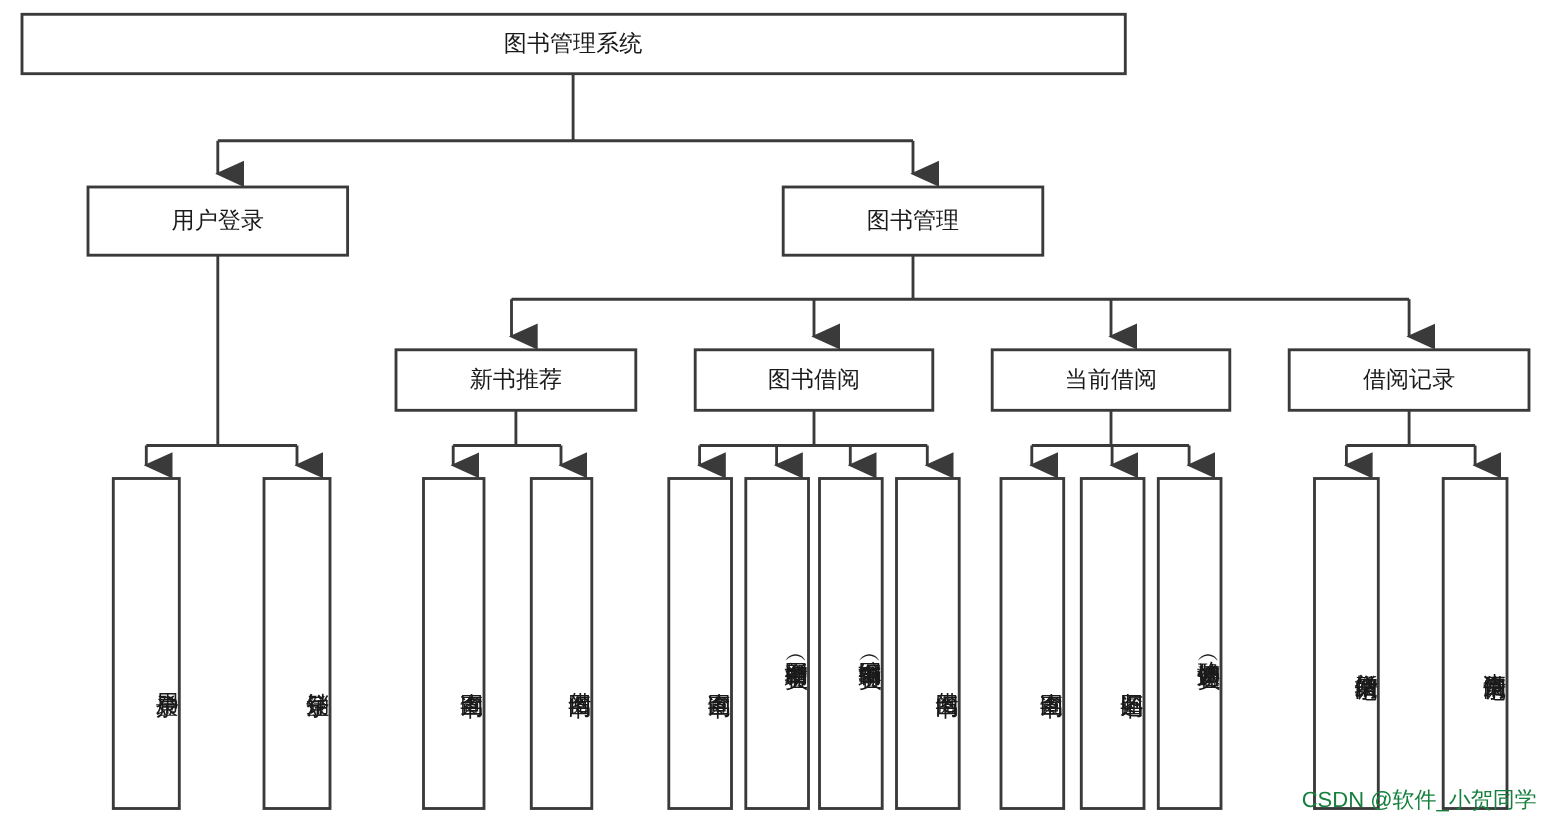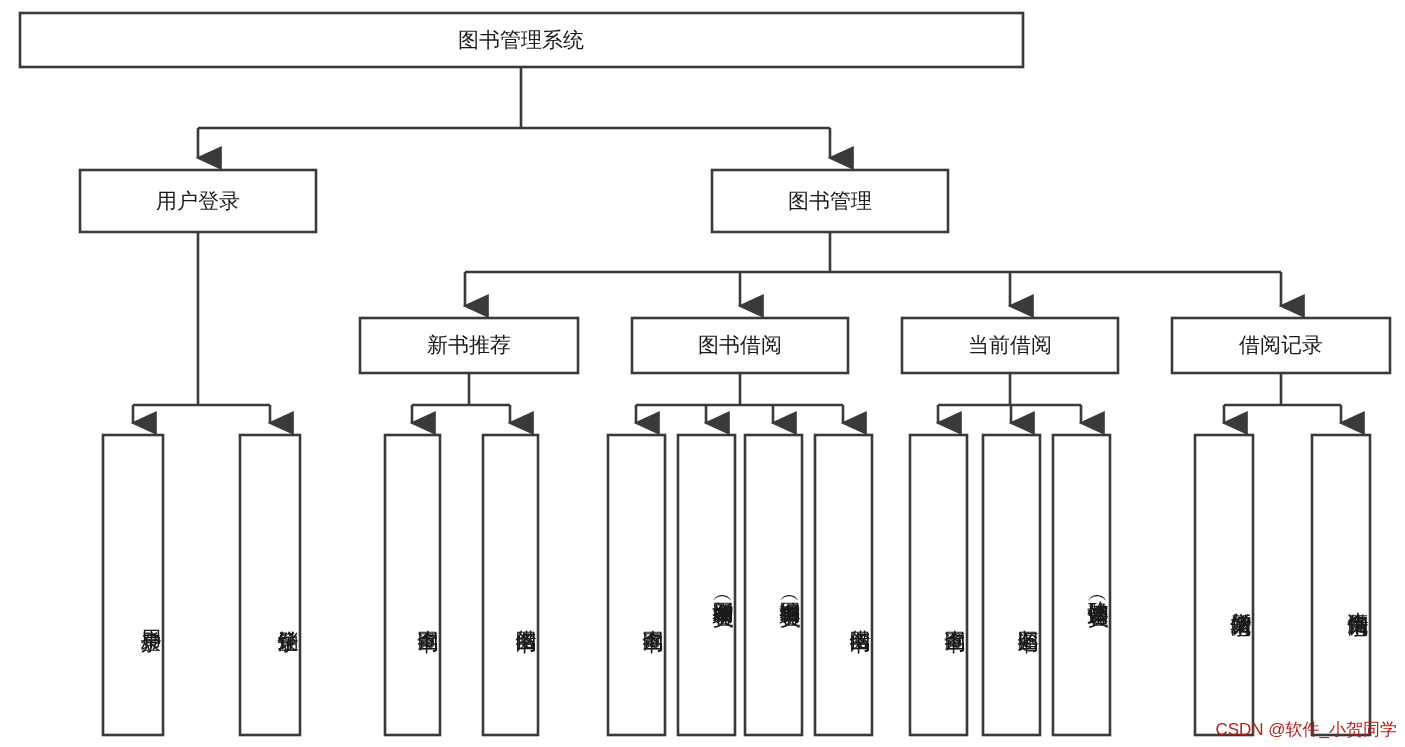--- a/index.html
+++ b/index.html
@@ -59,22 +59,22 @@
     align-items: flex-start;
     justify-content: center;
     white-space: nowrap;
     pointer-events: none;
   }
   .watermark {
     position: absolute;
     right: 8px;
     bottom: 6px;
     font-family: "Liberation Sans", "DejaVu Sans", sans-serif;
-    font-size: 17px;
-    color: #b91c1c;
+    font-size: 20px;
+    color: #15803d;
     white-space: nowrap;
   }
 </style>
 </head>
 <body>
 
 <div id="diagram-root">
 
   <svg id="tree-svg" viewBox="0 0 1405 747">
     <defs>

